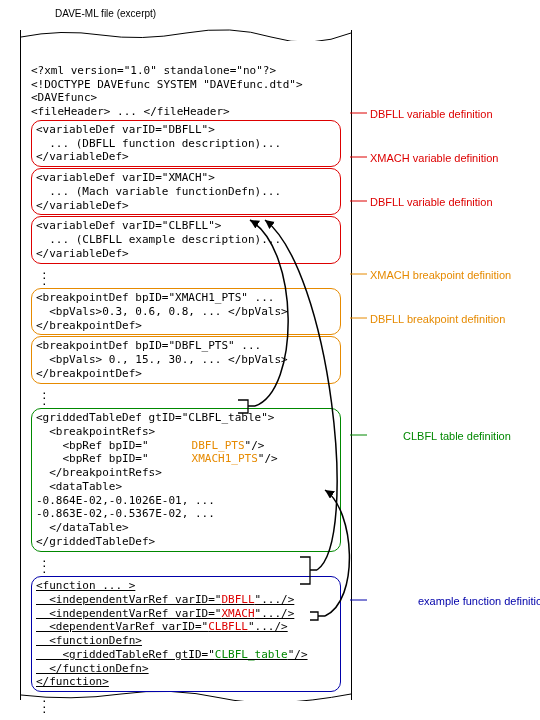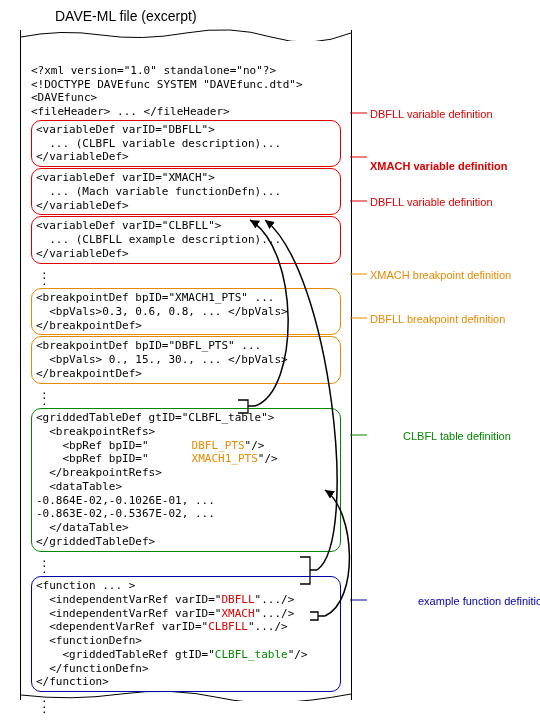--- a/index.html
+++ b/index.html
@@ -10,21 +10,21 @@
     font-size: 11px;
     width: 540px;
     height: 720px;
     position: relative;
   }
   .title {
     position: absolute;
     top: 8px;
     left: 55px;
     font-family: sans-serif;
-    font-size: 14px;
+    font-size: 10px;
   }
   .paper {
     position: absolute;
     top: 30px;
     left: 20px;
     width: 330px;
     height: 670px;
     border-left: 1px solid #000;
     border-right: 1px solid #000;
     background: #fff;
@@ -50,21 +50,21 @@
   }
   .outlinebox {
     border-radius: 10px;
     padding: 2px 4px;
     margin: 1px 0;
     display: block;
   }
   .red-box { border: 1.5px solid #d00; }
   .orange-box { border: 1.5px solid #e68a00; }
   .green-box { border: 1.5px solid #080; }
-  .blue-box { border: 1.5px solid #00a; }
+  .blue-box { border: 1.5px solid #00a; text-decoration: underline; }
   .orange-txt { color: #e68a00; padding-left: 43px; }
   .red-txt { color: #d00; }
   .green-txt { color: #080; }
   .dots {
     line-height: 0.5;
     display: block;
     padding-left: 10px;
     margin: 4px 0;
   }
   .annot {
@@ -99,21 +99,21 @@
         <path d="M0,6 Q50,12 100,5 T200,9 T330,5" stroke="#000" fill="none" stroke-width="1"></path>
       </svg>
   </div>
 
   <div class="content">
 <span>&lt;?xml version="1.0" standalone="no"?&gt;</span>
 <span>&lt;!DOCTYPE DAVEfunc SYSTEM "DAVEfunc.dtd"&gt;</span>
 <span>&lt;DAVEfunc&gt;</span>
 <span>&lt;fileHeader&gt; ... &lt;/fileHeader&gt;</span>
 <span class="outlinebox red-box"><span>&lt;variableDef varID="DBFLL"&gt;</span>
-<span>  ... (CLBFL variable description)...</span>
+<span>  ... (DBFLL function description)...</span>
 <span>&lt;/variableDef&gt;</span></span><span class="outlinebox red-box"><span>&lt;variableDef varID="XMACH"&gt;</span>
 <span>  ... (Mach variable functionDefn)...</span>
 <span>&lt;/variableDef&gt;</span></span><span class="outlinebox red-box"><span>&lt;variableDef varID="CLBFLL"&gt;</span>
 <span>  ... (CLBFLL example description)...</span>
 <span>&lt;/variableDef&gt;</span></span><span class="dots">.
 .
 .</span><span class="outlinebox orange-box"><span>&lt;breakpointDef bpID="XMACH1_PTS" ...</span>
 <span>  &lt;bpVals&gt;0.3, 0.6, 0.8, ... &lt;/bpVals&gt;</span>
 <span>&lt;/breakpointDef&gt;</span></span><span class="outlinebox orange-box"><span>&lt;breakpointDef bpID="DBFL_PTS" ...</span>
 <span>  &lt;bpVals&gt; 0., 15., 30., ... &lt;/bpVals&gt;</span>
@@ -138,21 +138,21 @@
 <span><span>    &lt;griddedTableRef gtID="</span><span class="green-txt">CLBFL_table</span><span>"/&gt;</span></span>
 <span>  &lt;/functionDefn&gt;</span>
 <span>&lt;/function&gt;</span></span><span class="dots">.
 .
 .</span>
 
   </div>
 </div>
 
 <div class="annot red" style="top:108px; left:370px;">DBFLL variable definition</div>
-<div class="annot red" style="top:160px; left:370px;font-weight:bold;">XMACH variable definition</div>
+<div class="annot red" style="top:152px; left:370px;">XMACH variable definition</div>
 <div class="annot red" style="top:196px; left:370px;">DBFLL variable definition</div>
 <div class="annot orange" style="top:269px; left:370px;">XMACH breakpoint definition</div>
 <div class="annot orange" style="top:313px; left:370px;">DBFLL breakpoint definition</div>
 <div class="annot green" style="top:430px; left:370px;">CLBFL table definition</div>
 <div class="annot blue" style="top:595px; left:370px;">example function definition</div>
 
 <svg class="arrows" width="540" height="720">
   <defs>
     <marker id="ah" markerWidth="8" markerHeight="8" refX="6" refY="3" orient="auto">
       <path d="M0,0 L6,3 L0,6 Z" fill="#000"></path>

